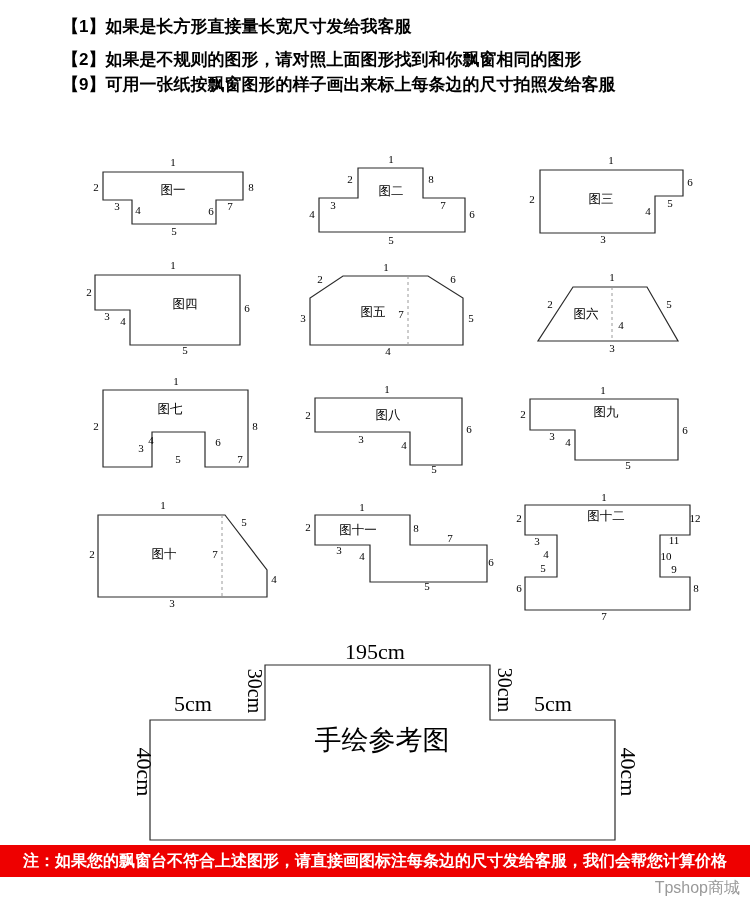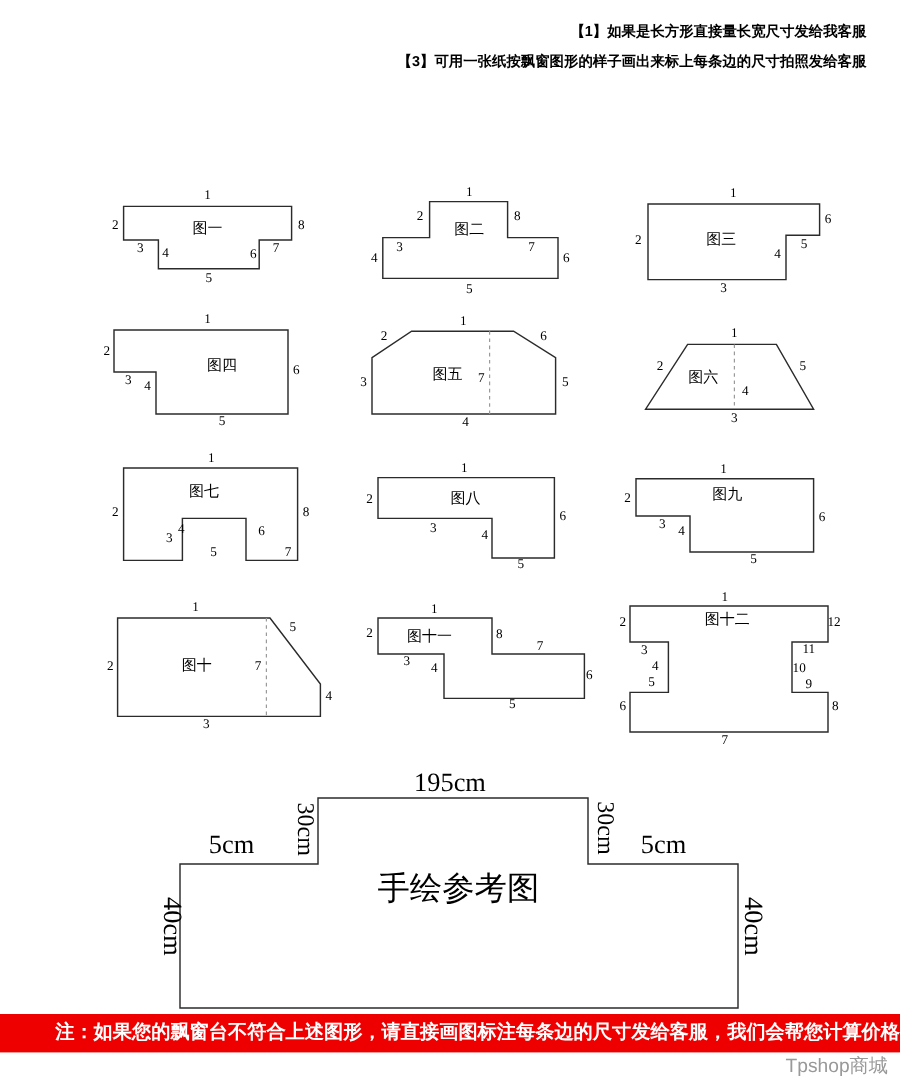--- a/index.html
+++ b/index.html
@@ -1,41 +1,42 @@
 <!DOCTYPE html>
 <html><head>
 <meta charset="utf-8">
 <style>
   html,body{margin:0;padding:0;background:#fff;}
   .page{position:relative;width:750px;height:902px;background:#fff;overflow:hidden;
         font-family:"Liberation Sans",sans-serif;}
   .instructions{position:absolute;left:62px;top:14px;width:660px;}
-  .instr{margin:0;font-size:12px;font-weight:bold;color:#000;line-height:25px;text-align:right;}
+  .instr{margin:0;font-size:17px;font-weight:bold;color:#000;line-height:25px;}
   .gap{margin-top:8px;}
   .indent{margin-left:36px;}
   svg.diagram{position:absolute;overflow:visible;}
   .shape{fill:none;stroke:#2b2b2b;stroke-width:1.2;}
   .dash{stroke:#9a9a9a;stroke-width:1;stroke-dasharray:3,3;fill:none;}
   .edge{font-family:"Liberation Serif","DejaVu Serif",serif;font-size:11px;fill:#000;text-anchor:middle;}
   .fig-name{font-size:12.5px;fill:#000;text-anchor:middle;font-family:"Liberation Sans",sans-serif;}
   .ref-num{font-family:"Liberation Serif","DejaVu Serif",serif;font-size:20px;fill:#000;text-anchor:middle;}
   .ref-big{font-size:22px;}
   .ref-title{font-size:27px;fill:#000;text-anchor:middle;font-family:"Liberation Sans",sans-serif;}
   .notice{position:absolute;left:0;top:845px;width:750px;height:32px;background:#ee0000;
-          color:#fff;font-weight:bold;font-size:16px;text-align:right;line-height:32px;}
+          color:#fff;font-weight:bold;font-size:16px;text-align:center;line-height:32px;}
   .brand{position:absolute;right:10px;top:878px;color:#999;font-weight:normal;font-size:16px;}
 </style>
 </head>
 <body>
 
 <div class="page">
 
   <section class="instructions">
     <p class="instr">【1】如果是长方形直接量长宽尺寸发给我客服</p>
-    <p class="instr">【3】可用一张纸按飘窗图形的样子画出来标上每条边的尺寸拍照发给客服</p>
+    <p class="instr gap">【2】如果是不规则的图形，请对照上面图形找到和你飘窗相同的图形</p>
+    <p class="instr">【9】可用一张纸按飘窗图形的样子画出来标上每条边的尺寸拍照发给客服</p>
   </section>
 
   <svg class="diagram" style="left:88px;top:150px" width="185" height="100" viewBox="0 0 185 100">
     <polygon class="shape" points="15,22 155,22 155,50 128,50 128,74 44,74 44,50 15,50"></polygon>
     <text class="edge" x="85" y="16">1</text>
     <text class="edge" x="8" y="41">2</text>
     <text class="edge" x="29" y="60">3</text>
     <text class="edge" x="50" y="64">4</text>
     <text class="edge" x="86" y="85">5</text>
     <text class="edge" x="123" y="65">6</text>

